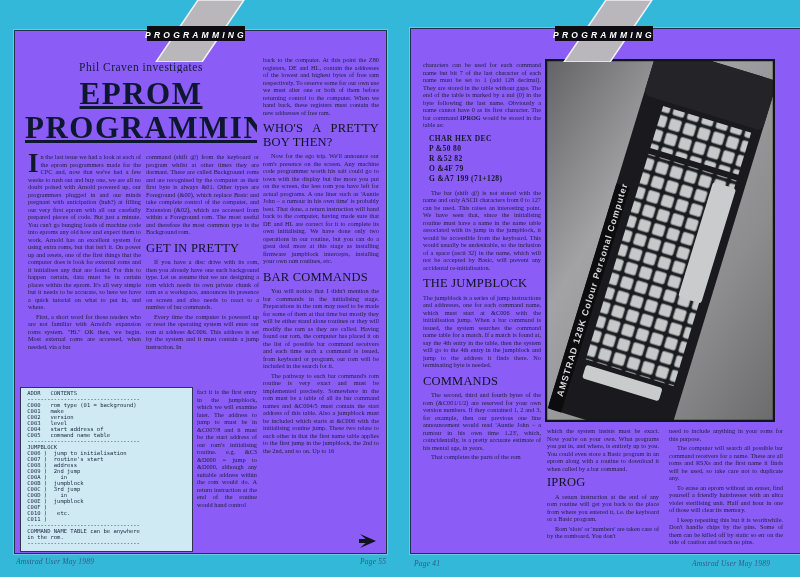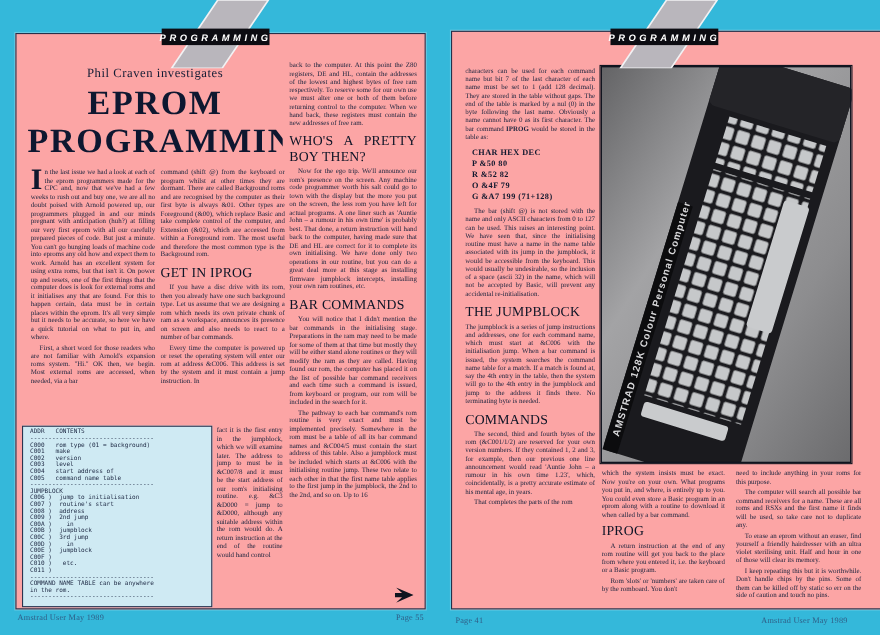--- a/index.html
+++ b/index.html
@@ -2,21 +2,21 @@
 <html><head>
 <meta charset="utf-8">
 <style>
   html,body{margin:0;padding:0;}
   body{
     width:800px;height:577px;position:relative;overflow:hidden;
     background:#34b8da;
     font-family:"Liberation Serif",serif;color:#16203a;
   }
   .page{
-    position:absolute;background:#fca5a5;border:1px solid #25304a;
+    position:absolute;background:#8b5cf6;border:1px solid #25304a;
     box-shadow:0 0 0 1px rgba(255,255,255,.25);
   }
   #page-left{left:14px;top:30px;width:371px;height:522px;}
   #page-right{left:410px;top:28px;width:381px;height:524px;padding-left:36px;}
   .abs{position:absolute;overflow:hidden;}
   .body-text{
     font-size:6.3px;line-height:7.5px;text-align:justify;
     color:#18223c;
   }
   .body-text p{margin:0 0 2px 0;}
@@ -28,35 +28,35 @@
   .sec-head{
     font-family:"Liberation Serif",serif;font-weight:normal;
     font-size:12.5px;line-height:13.5px;letter-spacing:.2px;color:#0d1426;
     margin:6px 0 3px 0;
   }
   .byline{
     text-align:center;font-size:11.5px;letter-spacing:.5px;color:#121c34;
   }
   .big-title{
     text-align:center;font-size:31px;line-height:33px;letter-spacing:1.5px;
-    color:#0e1730;font-weight:600;
+    color:#0e1730;font-weight:600;text-decoration:underline;
   }
   .code-box{
     border:1px solid #2a3550;background:#cfeaf3;
   }
   .code-box pre{
     margin:2px 3px;font-family:"DejaVu Sans Mono",monospace;
     font-size:5.5px;line-height:6px;color:#1c2742;white-space:pre;
   }
   .hexchart{
     font-weight:bold;font-size:7.5px;line-height:10px;letter-spacing:.4px;
     margin:5px 0 5px 6px;color:#10182e;
   }
   .footer-text{
-    position:absolute;font-size:7.5px;color:#2f5d86;
+    position:absolute;font-style:italic;font-size:7.5px;color:#2f5d86;
     letter-spacing:.2px;
   }
   .banner{position:absolute;top:0;width:120px;height:62px;z-index:5;}
   .banner text{
     font-family:"Liberation Sans",sans-serif;font-weight:bold;font-style:italic;
     font-size:8.5px;letter-spacing:3.2px;fill:#ffffff;
   }
   .photo{
     border:1px solid #10141f;
   }
@@ -72,21 +72,21 @@
   <div class="abs big-title" style="left:10px;top:46px;width:232px;">EPROM</div>
   <div class="abs big-title" style="left:10px;top:80px;width:232px;">PROGRAMMING</div>
 
   <div class="abs body-text" style="left:13px;top:122px;width:113px;height:233px;">
     <p><span class="dropcap">I</span><span>n the last issue we had a look at each of the eprom programmers made for the CPC and, now that we've had a few weeks to rush out and buy one, we are all no doubt poised with Arnold powered up, our programmers plugged in and our minds pregnant with anticipation (huh?) at filling our very first eprom with all our carefully prepared pieces of code. But just a minute. You can't go bunging loads of machine code into eproms any old how and expect them to work. Arnold has an excellent system for using extra roms, but that isn't it. On power up and resets, one of the first things that the computer does is look for external roms and it initialises any that are found. For this to happen certain, data must be in certain places within the eprom. It's all very simple but it needs to be accurate, so here we have a quick tutorial on what to put in, and where.</span></p>
     <p class="indent">First, a short word for those readers who are not familiar with Arnold's expansion roms system. "Hi." OK then, we begin. Most external roms are accessed, when needed, via a bar</p>
   </div>
 
   <div class="abs body-text" style="left:131px;top:122px;width:113px;height:235px;">
     <p>command (shift @) from the keyboard or program whilst at other times they are dormant. There are called Background roms and are recognised by the computer as their first byte is always &amp;01. Other types are Foreground (&amp;00), which replace Basic and take complete control of the computer, and Extension (&amp;02), which are accessed from within a Foreground rom. The most useful and therefore the most common type is the Background rom.</p>
-    <div class="sec-head">GET IN IPROG</div>
+    <div class="sec-head">GET IN PRETTY</div>
     <p class="indent">If you have a disc drive with its rom, then you already have one such background type. Let us assume that we are designing a rom which needs its own private chunk of ram as a workspace, announces its presence on screen and also needs to react to a number of bar commands.</p>
     <p class="indent">Every time the computer is powered up or reset the operating system will enter our rom at address &amp;C006. This address is set by the system and it must contain a jump instruction. In</p>
   </div>
 
   <div class="abs body-text" style="left:182px;top:357px;width:60px;height:160px;">
     <p>fact it is the first entry in the jumpblock, which we will examine later. The address to jump to must be in &amp;C007/8 and it must be the start address of our rom's initialising routine. e.g. &amp;C3 &amp;D000 = jump to &amp;D000, although any suitable address within the rom would do. A return instruction at the end of the routine would hand control</p>
   </div>
 
   <div class="abs body-text" style="left:248px;top:25px;width:116px;height:482px;">
     <p>back to the computer. At this point the Z80 registers, DE and HL, contain the addresses of the lowest and highest bytes of free ram respectively. To reserve some for our own use we must alter one or both of them before returning control to the computer. When we hand back, these registers must contain the new addresses of free ram.</p>

